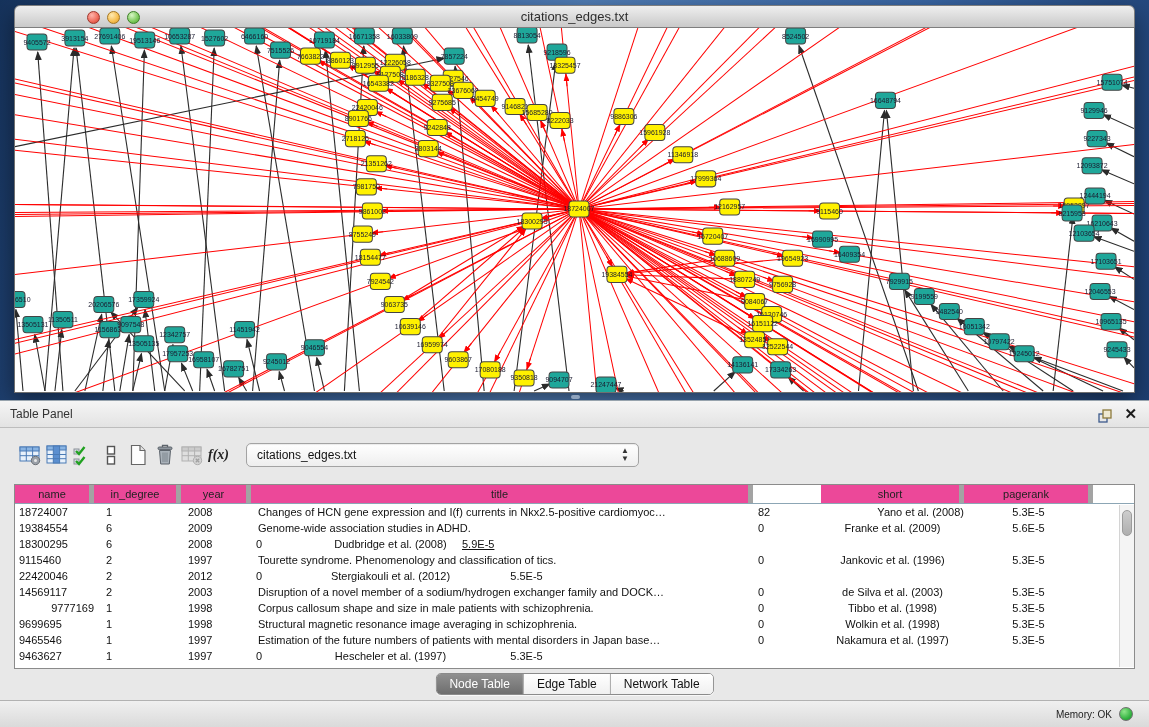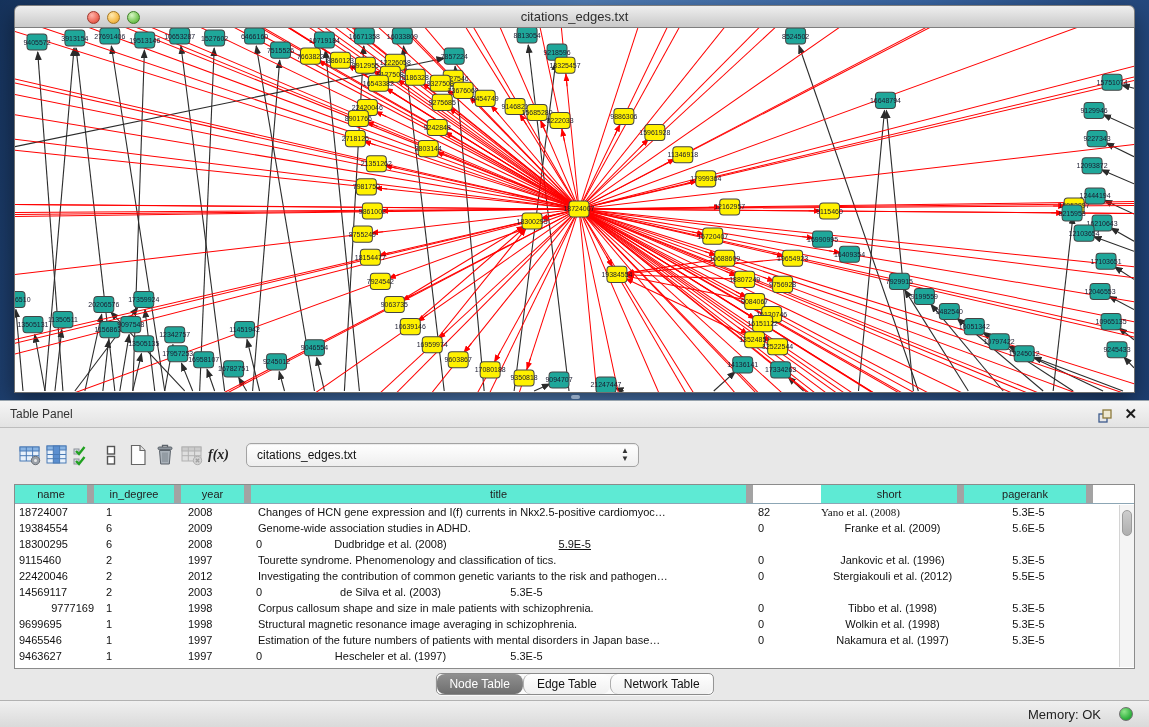--- a/index.html
+++ b/index.html
@@ -42,41 +42,41 @@
   .tool-btn { width:27px; height:27px; display:flex; align-items:center; justify-content:center; margin-right:0; }
   .fx-label { font-family:"Liberation Serif", serif; font-style:italic; font-size:14px; font-weight:bold; color:#222; }
   .combo { margin-left:14px; width:393px; height:24px; background:linear-gradient(#ffffff,#eeeeee);
     border:1px solid #a3a3a3; border-radius:5px; box-shadow:inset 0 1px 1px rgba(0,0,0,.08);
     font-size:12px; color:#111; line-height:22px; padding-left:10px; position:relative; }
   .combo-arrows { position:absolute; right:9px; top:3px; font-size:8px; line-height:8px; color:#333; text-align:center; }
 
   .table-wrap { position:absolute; left:14px; top:83px; width:1121px; height:185px;
     background:#ffffff; border:1px solid #8b8b8b; overflow:hidden; }
   .thead { display:flex; height:19px; border-bottom:1px solid #8ca6b5; }
-  .th { background:#5eead4; border-right:7px solid #a3a3a3; font-size:11px; color:#222;
+  .th { background:#ec4899; border-right:5px solid #a3a3a3; font-size:11px; color:#222;
     line-height:18px; text-align:center; white-space:nowrap; overflow:hidden; flex:none; }
   .sort-glyph { font-size:9px; margin-right:3px; color:#333; }
   .tr { display:flex; height:16px; }
   .td { font-size:11px; color:#111; line-height:16px; white-space:nowrap; overflow:hidden; flex:none; }
   .vscroll { position:absolute; right:0; top:20px; bottom:1px; width:15px;
     background:#f4f4f4; border-left:1px solid #d4d4d4; }
   .vthumb { width:10px; height:26px; margin:5px auto 0; background:linear-gradient(#cdcdcd,#aeaeae);
     border:1px solid #9b9b9b; border-radius:6px; }
 
   .seg-control { position:absolute; top:272px; left:50%; transform:translateX(-50%);
     display:flex; height:22px; border:1px solid #8b8b8b; border-radius:5px; overflow:hidden;
     background:#fbfbfb; font-size:12px; box-shadow:0 1px 0 rgba(255,255,255,.7); }
-  .seg { padding:0 13px; line-height:21px; color:#111; background:linear-gradient(#ffffff,#f0f0f0); cursor:pointer;border-radius:8px; }
+  .seg { padding:0 13px; line-height:21px; color:#111; background:linear-gradient(#ffffff,#f0f0f0); cursor:pointer; }
   .seg + .seg { border-left:1px solid #a7a7a7; }
   .seg.active { background:linear-gradient(#909090,#6e6e6e); color:#ffffff; }
 
   .statusbar { position:absolute; left:0; bottom:0; width:1149px; height:27px;
     background:linear-gradient(#f0f0f0,#dadada); border-top:1px solid #b2b2b2;
     display:flex; align-items:center; justify-content:flex-end; padding-right:16px; }
-  .mem-label { font-size:13px; color:#222; margin-right:18px; }
+  .mem-label { font-size:10px; color:#222; margin-right:7px; }
   .mem-dot { width:14px; height:14px; border-radius:50%; border:1px solid #6f6f6f;
     background:radial-gradient(circle at 35% 30%,#8fe58a,#31b13f 65%,#1e8f2d); }
 </style>
 </head>
 <body>
 
 <div id="app">
 
   <div class="blue-bg"></div>
 
@@ -797,62 +797,62 @@
           <div class="th" style="width: 143px;">short</div>
           <div class="th" style="width: 129px;">pagerank</div>
         </div>
       <div id="tbody">
           <div class="tr">
             <div class="td" style="width: 79px; text-align: left; padding-left: 4px;">18724007</div>
             <div class="td" style="width: 87px; text-align: left; padding-left: 12px;">1</div>
             <div class="td" style="width: 70px; text-align: left; padding-left: 7px;">2008</div>
             <div class="td" style="width: 502px; text-align: left; padding-left: 7px;">Changes of HCN gene expression and I(f) currents in Nkx2.5-positive cardiomyoc…</div>
             <div class="td" style="width: 68px; text-align: left; padding-left: 5px;">82</div>
-            <div class="td" style="width: 143px; text-align: left; padding-left: 0px; font-family: Liberation Serif, serif;">Yano et al. (2008)</div>
+            <div class="td" style="width: 143px; text-align: right; padding-left: 0px;">Yano et al. (2008)</div>
             <div class="td" style="width: 129px; text-align: center; padding-left: 0px;">5.3E-5</div>
           </div>
           <div class="tr">
             <div class="td" style="width: 79px; text-align: left; padding-left: 4px;">19384554</div>
             <div class="td" style="width: 87px; text-align: left; padding-left: 12px;">6</div>
             <div class="td" style="width: 70px; text-align: left; padding-left: 7px;">2009</div>
             <div class="td" style="width: 502px; text-align: left; padding-left: 7px;">Genome-wide association studies in ADHD.</div>
             <div class="td" style="width: 68px; text-align: left; padding-left: 5px;">0</div>
             <div class="td" style="width: 143px; text-align: center; padding-left: 0px;">Franke et al. (2009)</div>
             <div class="td" style="width: 129px; text-align: center; padding-left: 0px;">5.6E-5</div>
           </div>
           <div class="tr">
             <div class="td" style="width: 79px; text-align: left; padding-left: 4px;">18300295</div>
             <div class="td" style="width: 87px; text-align: left; padding-left: 12px;">6</div>
             <div class="td" style="width: 70px; text-align: left; padding-left: 7px;">2008</div>
             <div class="td" style="width: 68px; text-align: left; padding-left: 5px;">0</div>
             <div class="td" style="width: 143px; text-align: center; padding-left: 0px;">Dudbridge et al. (2008)</div>
-            <div class="td" style="width: 129px; text-align: right; padding-left: 0px; text-decoration: underline;">5.9E-5</div>
+            <div class="td" style="width: 129px; text-align: left; padding-left: 0px; text-decoration: underline;">5.9E-5</div>
           </div>
           <div class="tr">
             <div class="td" style="width: 79px; text-align: left; padding-left: 4px;">9115460</div>
             <div class="td" style="width: 87px; text-align: left; padding-left: 12px;">2</div>
             <div class="td" style="width: 70px; text-align: left; padding-left: 7px;">1997</div>
             <div class="td" style="width: 502px; text-align: left; padding-left: 7px;">Tourette syndrome. Phenomenology and classification of tics.</div>
             <div class="td" style="width: 68px; text-align: left; padding-left: 5px;">0</div>
             <div class="td" style="width: 143px; text-align: center; padding-left: 0px;">Jankovic et al. (1996)</div>
             <div class="td" style="width: 129px; text-align: center; padding-left: 0px;">5.3E-5</div>
           </div>
           <div class="tr">
             <div class="td" style="width: 79px; text-align: left; padding-left: 4px;">22420046</div>
             <div class="td" style="width: 87px; text-align: left; padding-left: 12px;">2</div>
             <div class="td" style="width: 70px; text-align: left; padding-left: 7px;">2012</div>
-            <div class="td" style="width: 502px; text-align: left; padding-left: 7px;">Investigating the contribution of common genetic variants to the risk and pathogen…</div>
             <div class="td" style="width: 68px; text-align: left; padding-left: 5px;">0</div>
             <div class="td" style="width: 143px; text-align: center; padding-left: 0px;">Stergiakouli et al. (2012)</div>
             <div class="td" style="width: 129px; text-align: center; padding-left: 0px;">5.5E-5</div>
           </div>
           <div class="tr">
             <div class="td" style="width: 79px; text-align: left; padding-left: 4px;">14569117</div>
             <div class="td" style="width: 87px; text-align: left; padding-left: 12px;">2</div>
             <div class="td" style="width: 70px; text-align: left; padding-left: 7px;">2003</div>
+            <div class="td" style="width: 502px; text-align: left; padding-left: 7px;">Disruption of a novel member of a sodium/hydrogen exchanger family and DOCK…</div>
             <div class="td" style="width: 68px; text-align: left; padding-left: 5px;">0</div>
             <div class="td" style="width: 143px; text-align: center; padding-left: 0px;">de Silva et al. (2003)</div>
             <div class="td" style="width: 129px; text-align: center; padding-left: 0px;">5.3E-5</div>
           </div>
           <div class="tr">
             <div class="td" style="width: 79px; text-align: right; padding-left: 4px;">9777169</div>
             <div class="td" style="width: 87px; text-align: left; padding-left: 12px;">1</div>
             <div class="td" style="width: 70px; text-align: left; padding-left: 7px;">1998</div>
             <div class="td" style="width: 502px; text-align: left; padding-left: 7px;">Corpus callosum shape and size in male patients with schizophrenia.</div>
             <div class="td" style="width: 68px; text-align: left; padding-left: 5px;">0</div>

